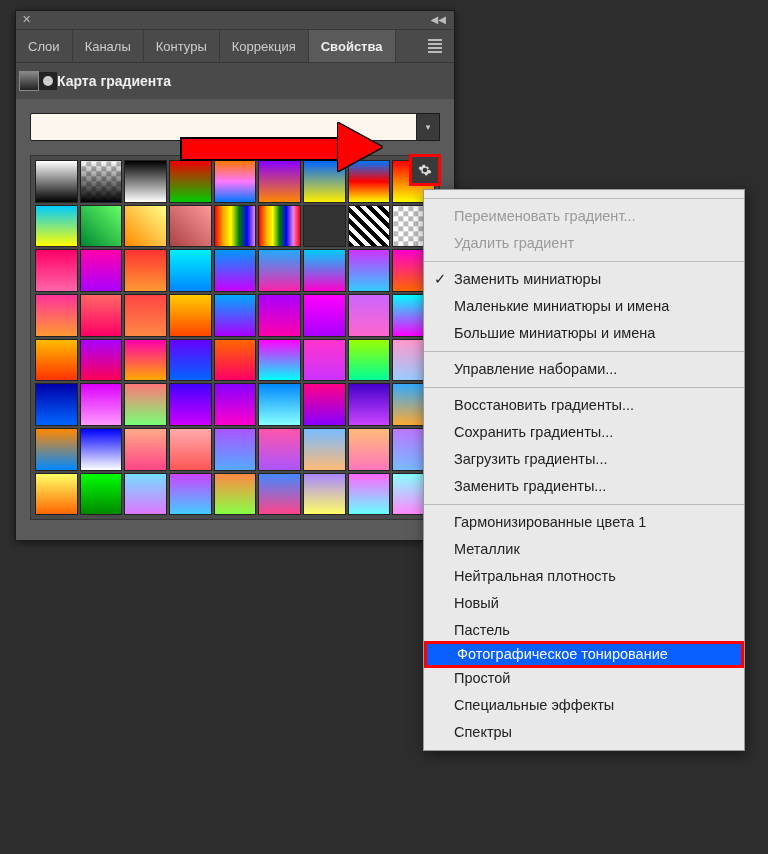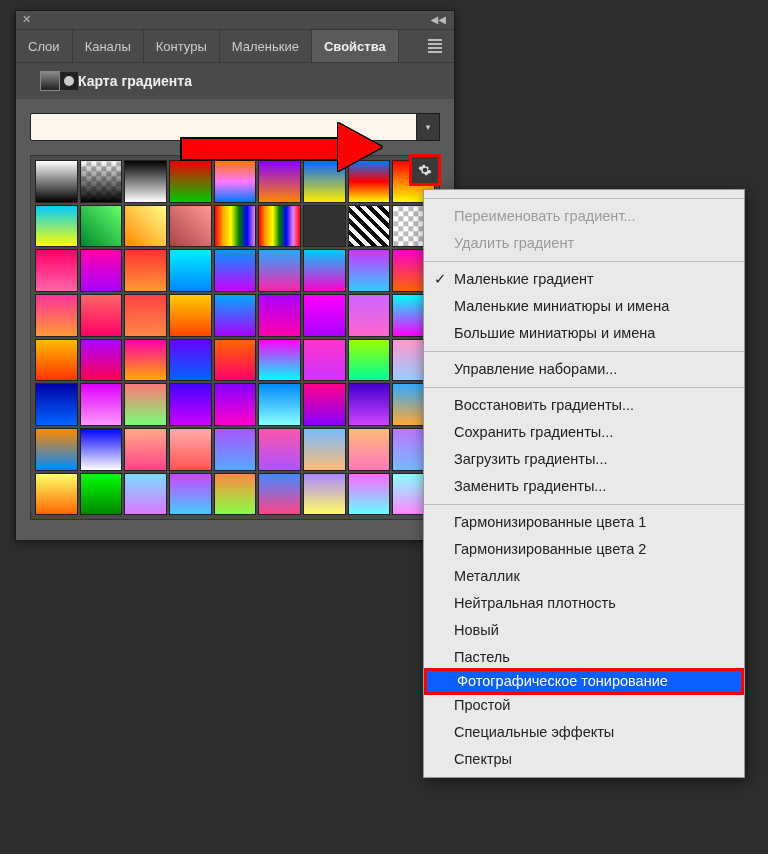--- a/index.html
+++ b/index.html
@@ -77,21 +77,21 @@
     display: flex;
     flex-direction: column;
     gap: 2px;
   }
   .hamburger-lines div {
     width: 14px; height: 2px; background: #bbb;
   }
   .subheader {
     display: flex;
     align-items: center;
-    padding: 8px 24px;
+    padding: 8px 3px;
     background: #4a4a4a;
   }
   .icon-box {
     width: 18px; height: 18px;
     border: 1px solid #888;
     background: linear-gradient(#888,#222);
   }
   .icon-circle {
     width: 18px; height: 18px;
     background: #222;
@@ -242,21 +242,21 @@
 
 <div class="panel">
   <div class="panel-top">
     <span class="close-x">✕</span>
     <span class="collapse">◀◀</span>
   </div>
   <div class="tabbar">
     <div class="tab">Слои</div>
     <div class="tab">Каналы</div>
     <div class="tab">Контуры</div>
-    <div class="tab">Маленькие</div>
+    <div class="tab">Коррекция</div>
     <div class="tab active">Свойства</div>
     <div class="hamburger">
       <div class="hamburger-lines">
           <div></div>
           <div></div>
           <div></div>
           <div></div>
         </div>
     </div>
   </div>
@@ -357,33 +357,32 @@
 <div class="arrow">
   <div class="arrow-shaft"></div>
   <div class="arrow-head"></div>
 </div>
 
 <div class="menu">
   <div class="msep"></div>
   <div class="mi disabled">Переименовать градиент...</div>
   <div class="mi disabled">Удалить градиент</div>
   <div class="msep"></div>
-  <div class="mi check">Маленькие градиент</div>
+  <div class="mi check">Заменить миниатюры</div>
   <div class="mi">Маленькие миниатюры и имена</div>
   <div class="mi">Большие миниатюры и имена</div>
   <div class="msep"></div>
   <div class="mi">Управление наборами...</div>
   <div class="msep"></div>
   <div class="mi">Восстановить градиенты...</div>
   <div class="mi">Сохранить градиенты...</div>
   <div class="mi">Загрузить градиенты...</div>
   <div class="mi">Заменить градиенты...</div>
   <div class="msep"></div>
   <div class="mi">Гармонизированные цвета 1</div>
-  <div class="mi">Гармонизированные цвета 2</div>
   <div class="mi">Металлик</div>
   <div class="mi">Нейтральная плотность</div>
   <div class="mi">Новый</div>
   <div class="mi">Пастель</div>
   <div class="mi hl">Фотографическое тонирование</div>
   <div class="mi">Простой</div>
   <div class="mi">Специальные эффекты</div>
   <div class="mi">Спектры</div>
 </div>
 

